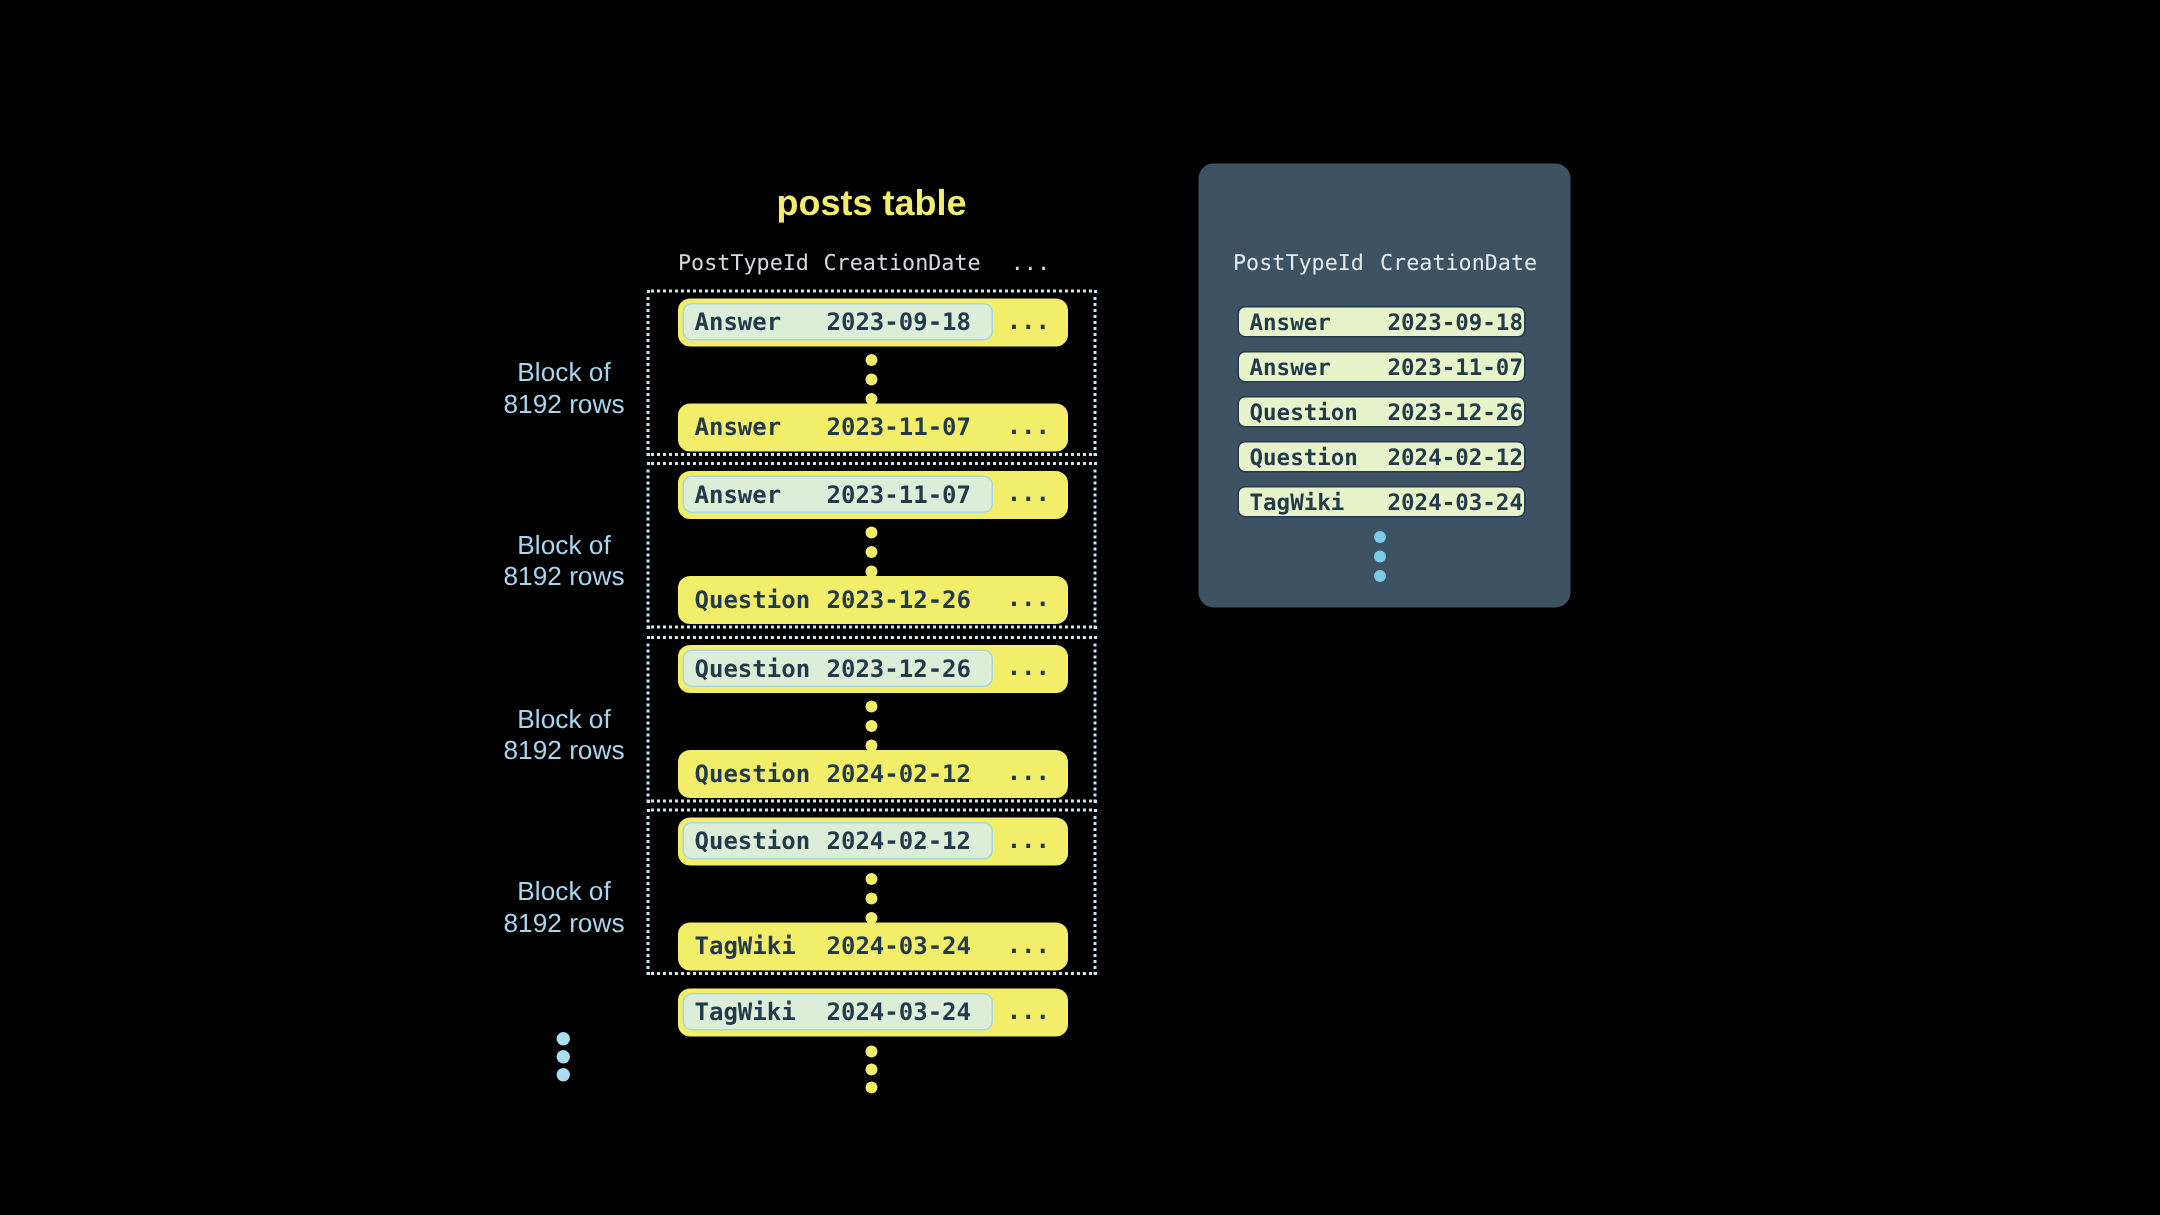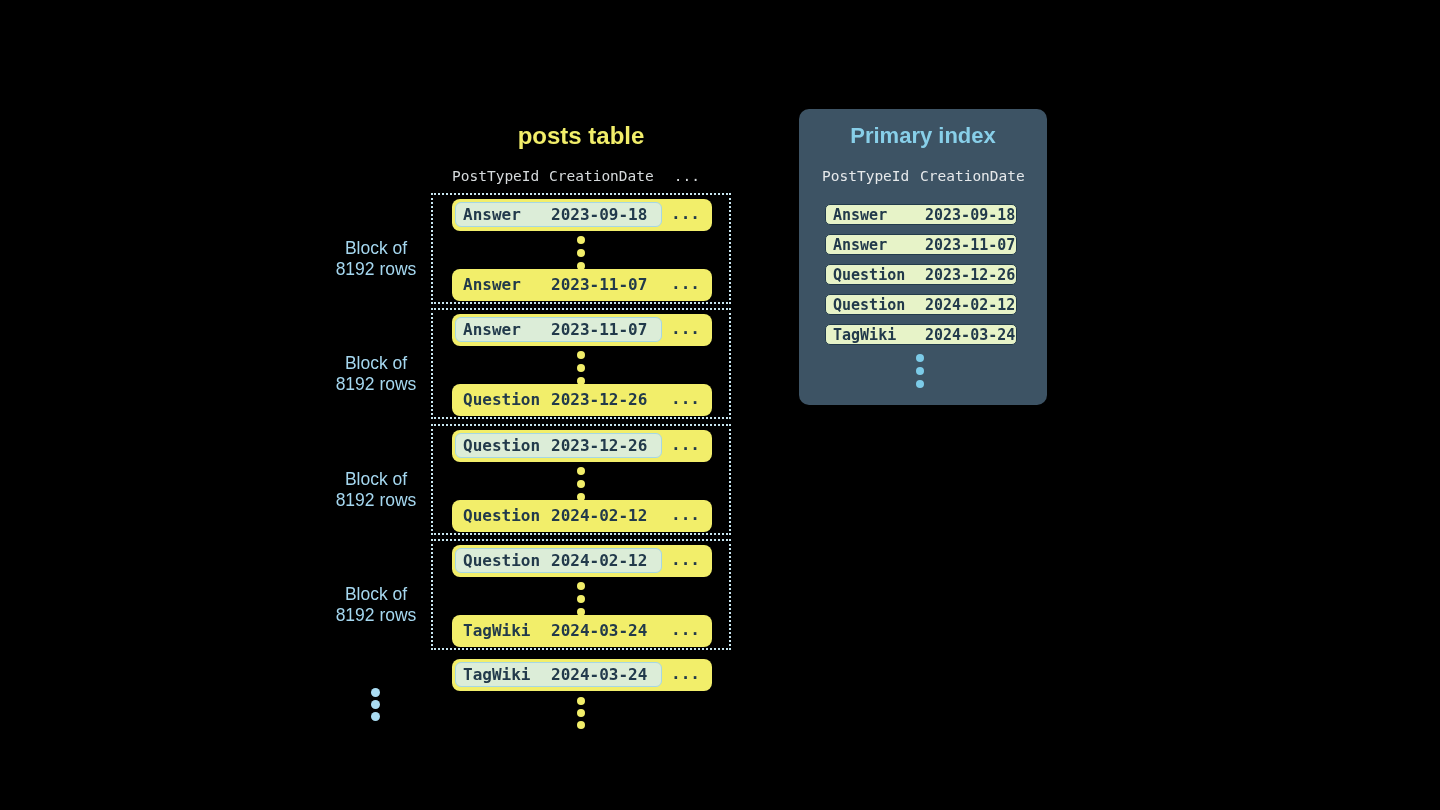--- a/index.html
+++ b/index.html
@@ -197,21 +197,20 @@
   </div>
   <div class="dot yellow" style="left:577px; top:697px"></div>
   <div class="dot yellow" style="left:577px; top:709px"></div>
   <div class="dot yellow" style="left:577px; top:721px"></div>
 
   <div class="dot blue-lg" style="left:371px; top:688px"></div>
   <div class="dot blue-lg" style="left:371px; top:700px"></div>
   <div class="dot blue-lg" style="left:371px; top:712px"></div>
 
   <div class="panel">
-    <div class="panel-title">Primary index</div>
     <div class="pi-header mono">
       <span class="h1">PostTypeId</span>
       <span class="h2">CreationDate</span>
     </div>
 
     <div class="irow mono" style="top:95px">
       <span class="itype">Answer</span>
       <span class="idate">2023-09-18</span>
     </div>
     <div class="irow mono" style="top:125px">

